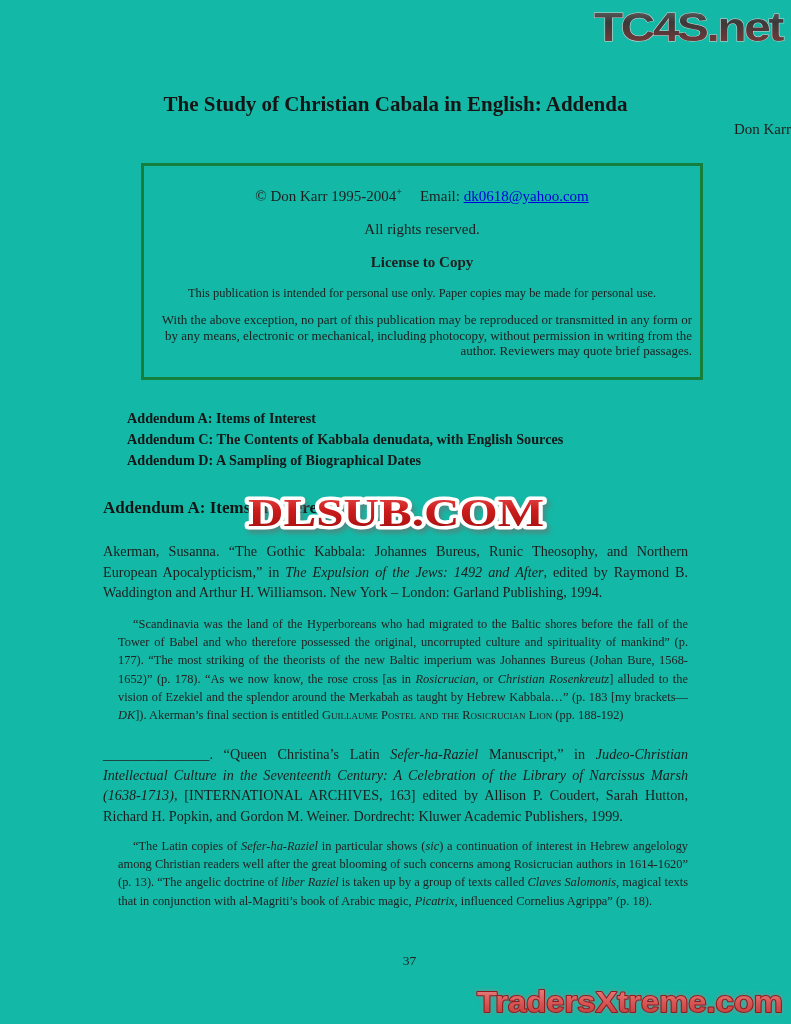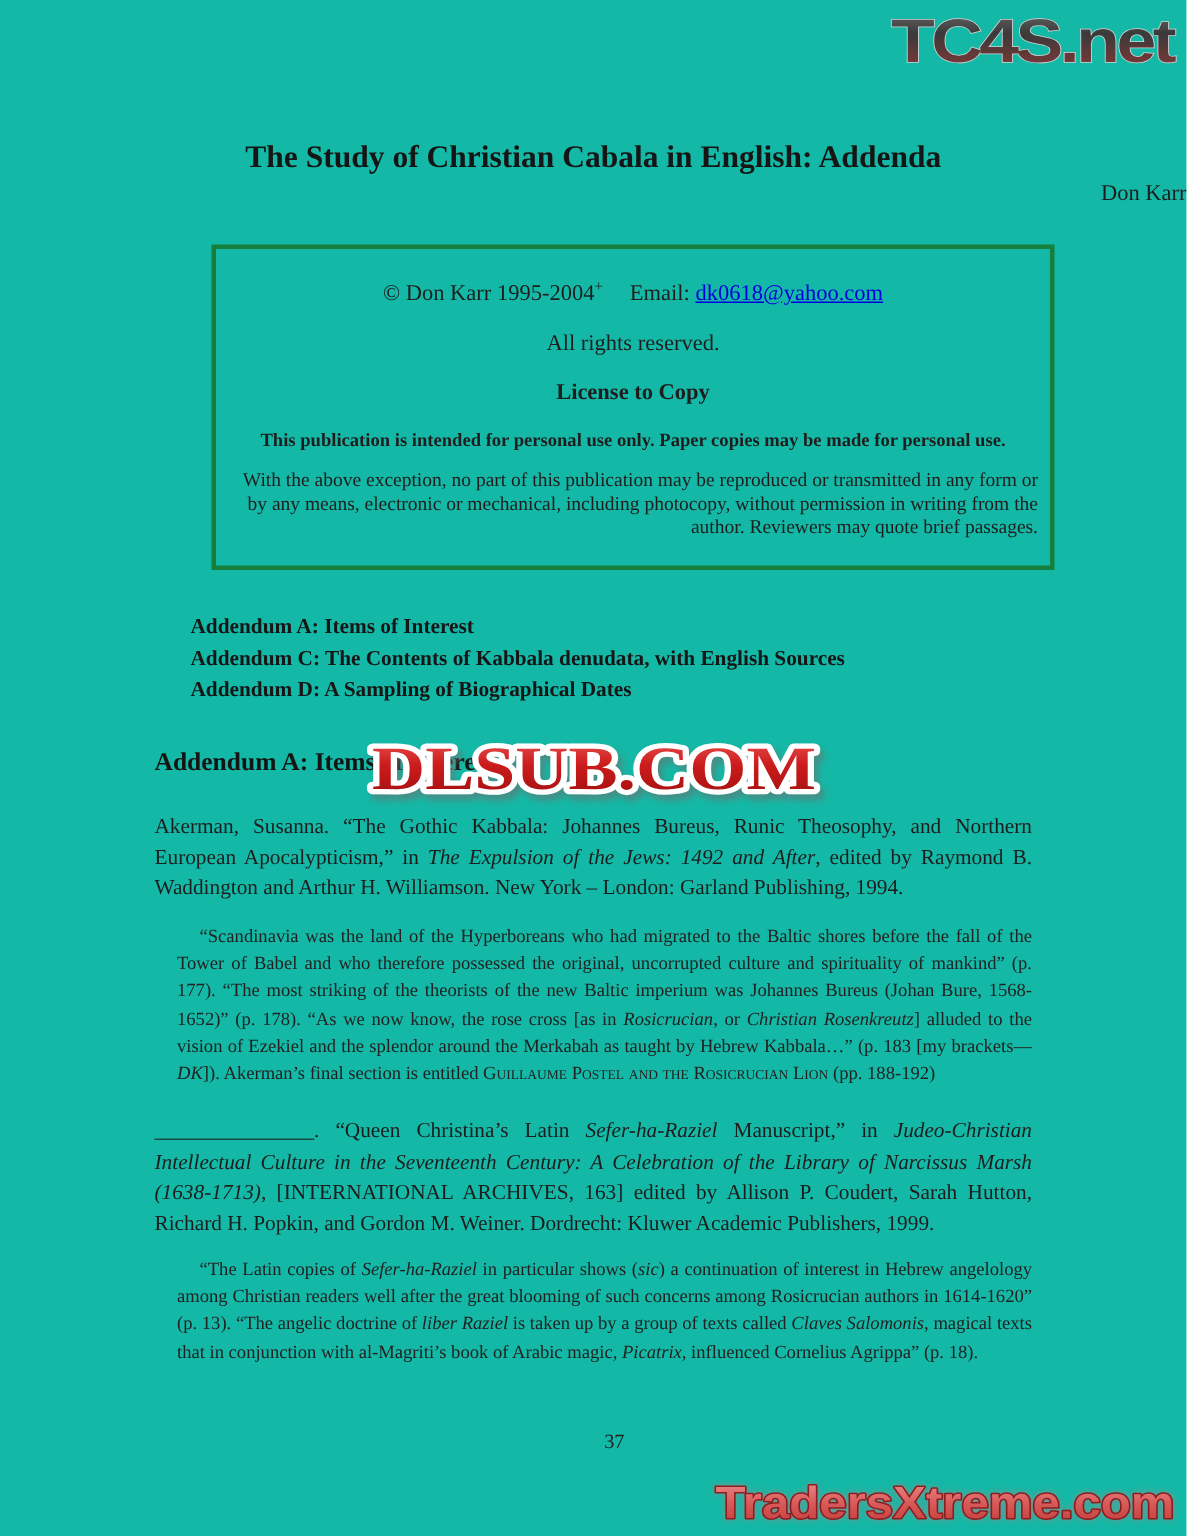--- a/index.html
+++ b/index.html
@@ -33,21 +33,21 @@
     border: 3px solid #15803d;
     text-align: center;
     margin-left: 24px;
   }
   .lb-copyright { margin-top: 20px; font-size: 15px; }
   .lb-copyright sup { font-size: 10px; vertical-align: super; }
   .lb-email-label { margin-left: 18px; }
   .lb-email-link { color: #0000dd; text-decoration: underline; cursor: pointer; }
   .lb-rights { margin-top: 16px; font-size: 15px; }
   .lb-license-heading { margin-top: 16px; font-size: 15px; font-weight: bold; }
-  .lb-para1 { margin: 15px auto 0 auto; width: 525px; font-size: 12.4px; line-height: 15px; font-weight: bold; }
+  .lb-para1 { margin: 15px auto 0 auto; width: 525px; font-size: 12.4px; line-height: 15px; }
   .lb-para2 { margin: 11px auto 0 auto; width: 540px; font-size: 13px; line-height: 15.5px; text-align: right; }
 
   
   .toc {
     top: 408px; left: 127px; width: 580px;
     font-size: 14.2px; font-weight: bold;
     line-height: 21.2px;
     color: #161616;
   }
 

